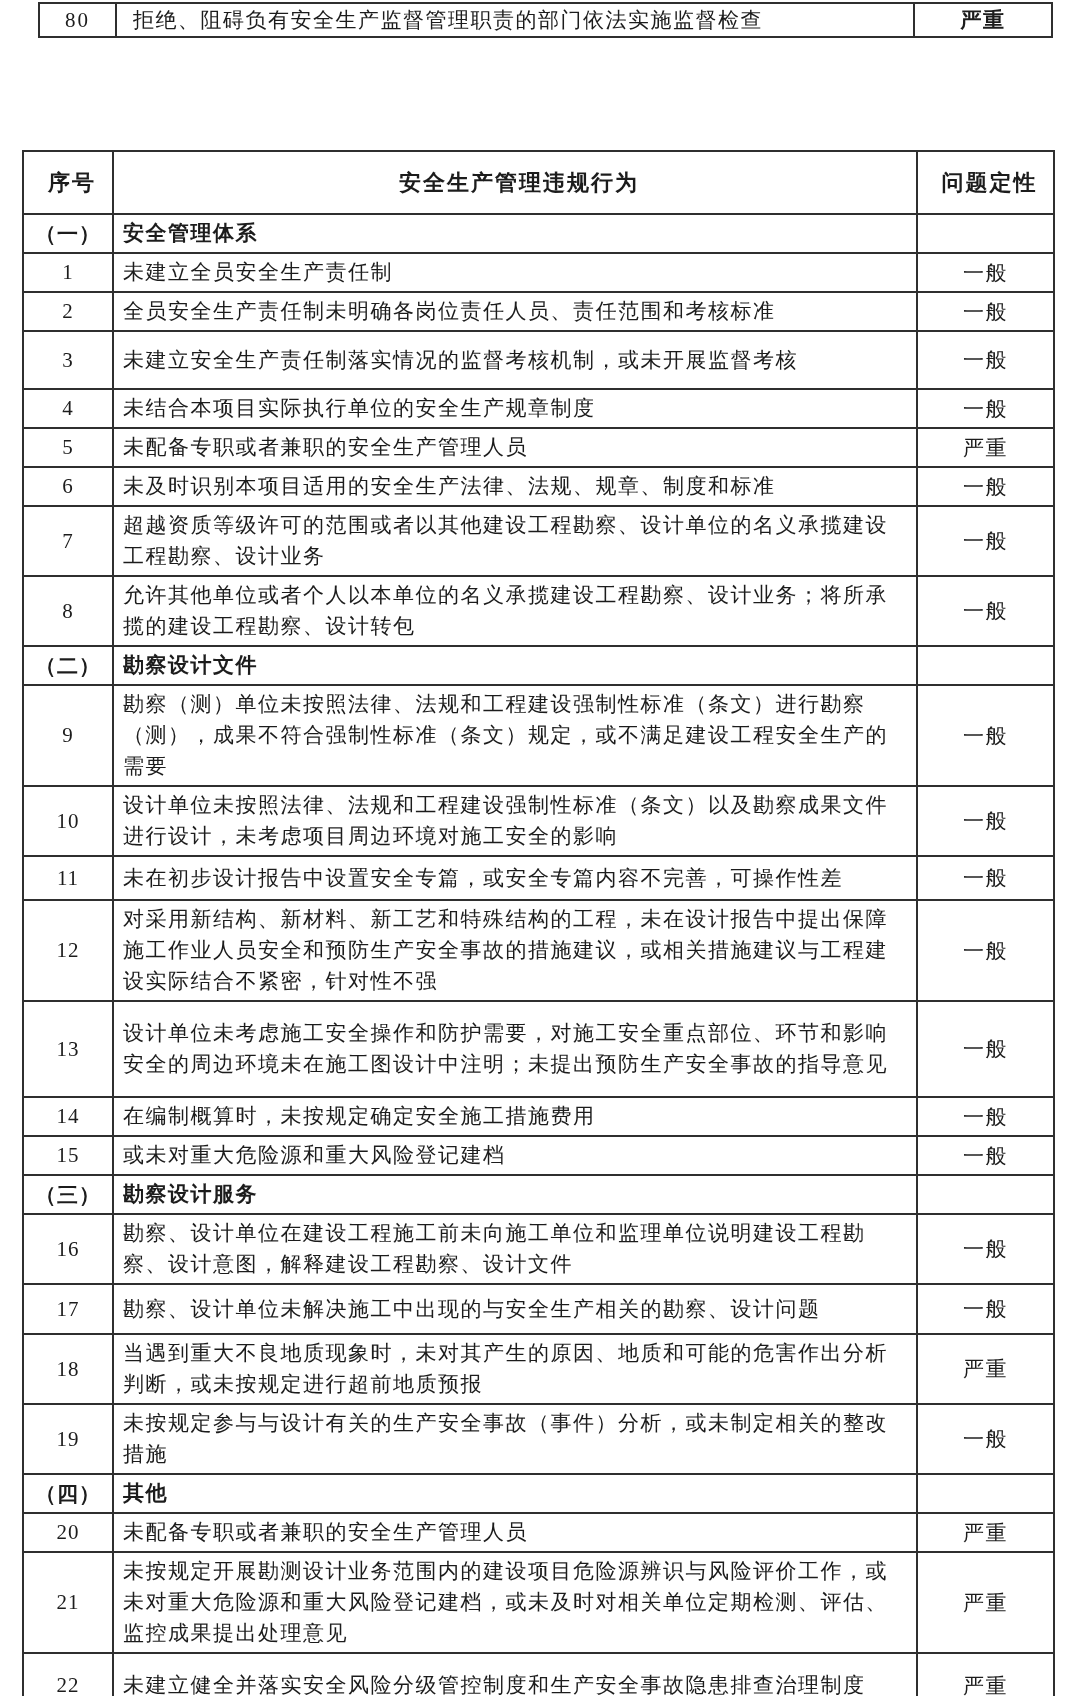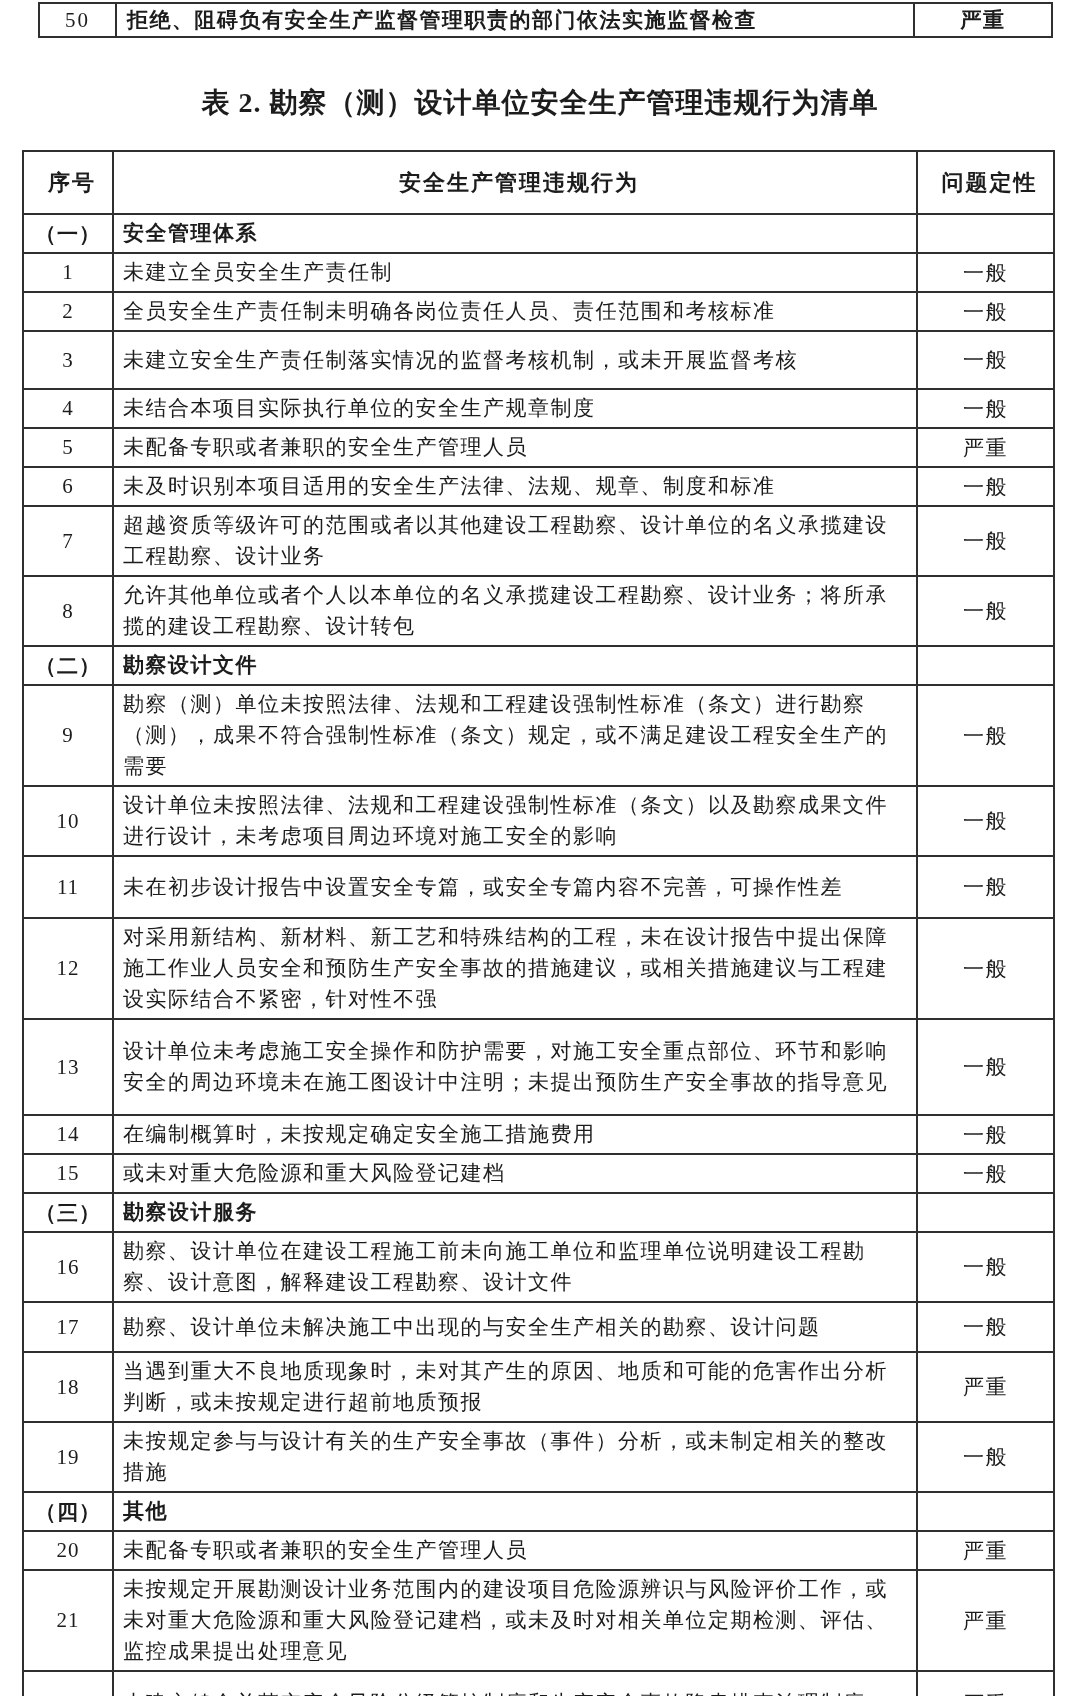--- a/index.html
+++ b/index.html
@@ -27,21 +27,21 @@
     table-layout: fixed;
   }
   .partial-table td {
     border: 2px solid #2f2f2f;
     height: 32px;
     vertical-align: middle;
     font-size: 21px;
     letter-spacing: 1.5px;
   }
   .partial-table td.num { width: 77px; text-align: center; letter-spacing: 2px; }
-  .partial-table td.txt { padding: 2px 10px; font-weight: bold; }
+  .partial-table td.txt { padding: 2px 16px; }
   .partial-table td.sev { width: 138px; text-align: center; font-weight: bold; }
 
   
   .title {
     position: absolute;
     top: 84px;
     left: 0;
     width: 1080px;
     text-align: center;
     font-size: 28px;
@@ -92,28 +92,27 @@
   }
 </style>
 </head>
 <body>
 
 <div class="page">
 
   <table class="partial-table">
     <tbody>
         <tr>
-      <td class="num">50</td>
+      <td class="num">80</td>
       <td class="txt">拒绝、阻碍负有安全生产监督管理职责的部门依法实施监督检查</td>
       <td class="sev">严重</td>
     </tr>
   </tbody>
     </table>
 
-  <div class="title">表 2. 勘察（测）设计单位安全生产管理违规行为清单</div>
 
   <table class="main-table">
     <colgroup>
       <col class="c-num">
         <col class="c-txt">
         <col class="c-sev">
     </colgroup>
     <thead>
       <tr>
         <th>序号</th>
@@ -175,21 +174,21 @@
         <tr class="item" style="height: 95px;">
           <td class="num">9</td>
           <td class="txt">勘察（测）单位未按照法律、法规和工程建设强制性标准（条文）进行勘察（测），成果不符合强制性标准（条文）规定，或不满足建设工程安全生产的需要</td>
           <td class="sev">一般</td>
         </tr>
         <tr class="item" style="height: 68px; border-radius: 27px;">
           <td class="num">10</td>
           <td class="txt">设计单位未按照法律、法规和工程建设强制性标准（条文）以及勘察成果文件进行设计，未考虑项目周边环境对施工安全的影响</td>
           <td class="sev">一般</td>
         </tr>
-        <tr class="item" style="height: 62px; margin-top: 44px;">
+        <tr class="item" style="height: 44px; margin-top: 44px;">
           <td class="num">11</td>
           <td class="txt">未在初步设计报告中设置安全专篇，或安全专篇内容不完善，可操作性差</td>
           <td class="sev">一般</td>
         </tr>
         <tr class="item" style="height: 97px;">
           <td class="num">12</td>
           <td class="txt">对采用新结构、新材料、新工艺和特殊结构的工程，未在设计报告中提出保障施工作业人员安全和预防生产安全事故的措施建议，或相关措施建议与工程建设实际结合不紧密，针对性不强</td>
           <td class="sev">一般</td>
         </tr>
         <tr class="item" style="height: 96px; border-radius: 31px;">

